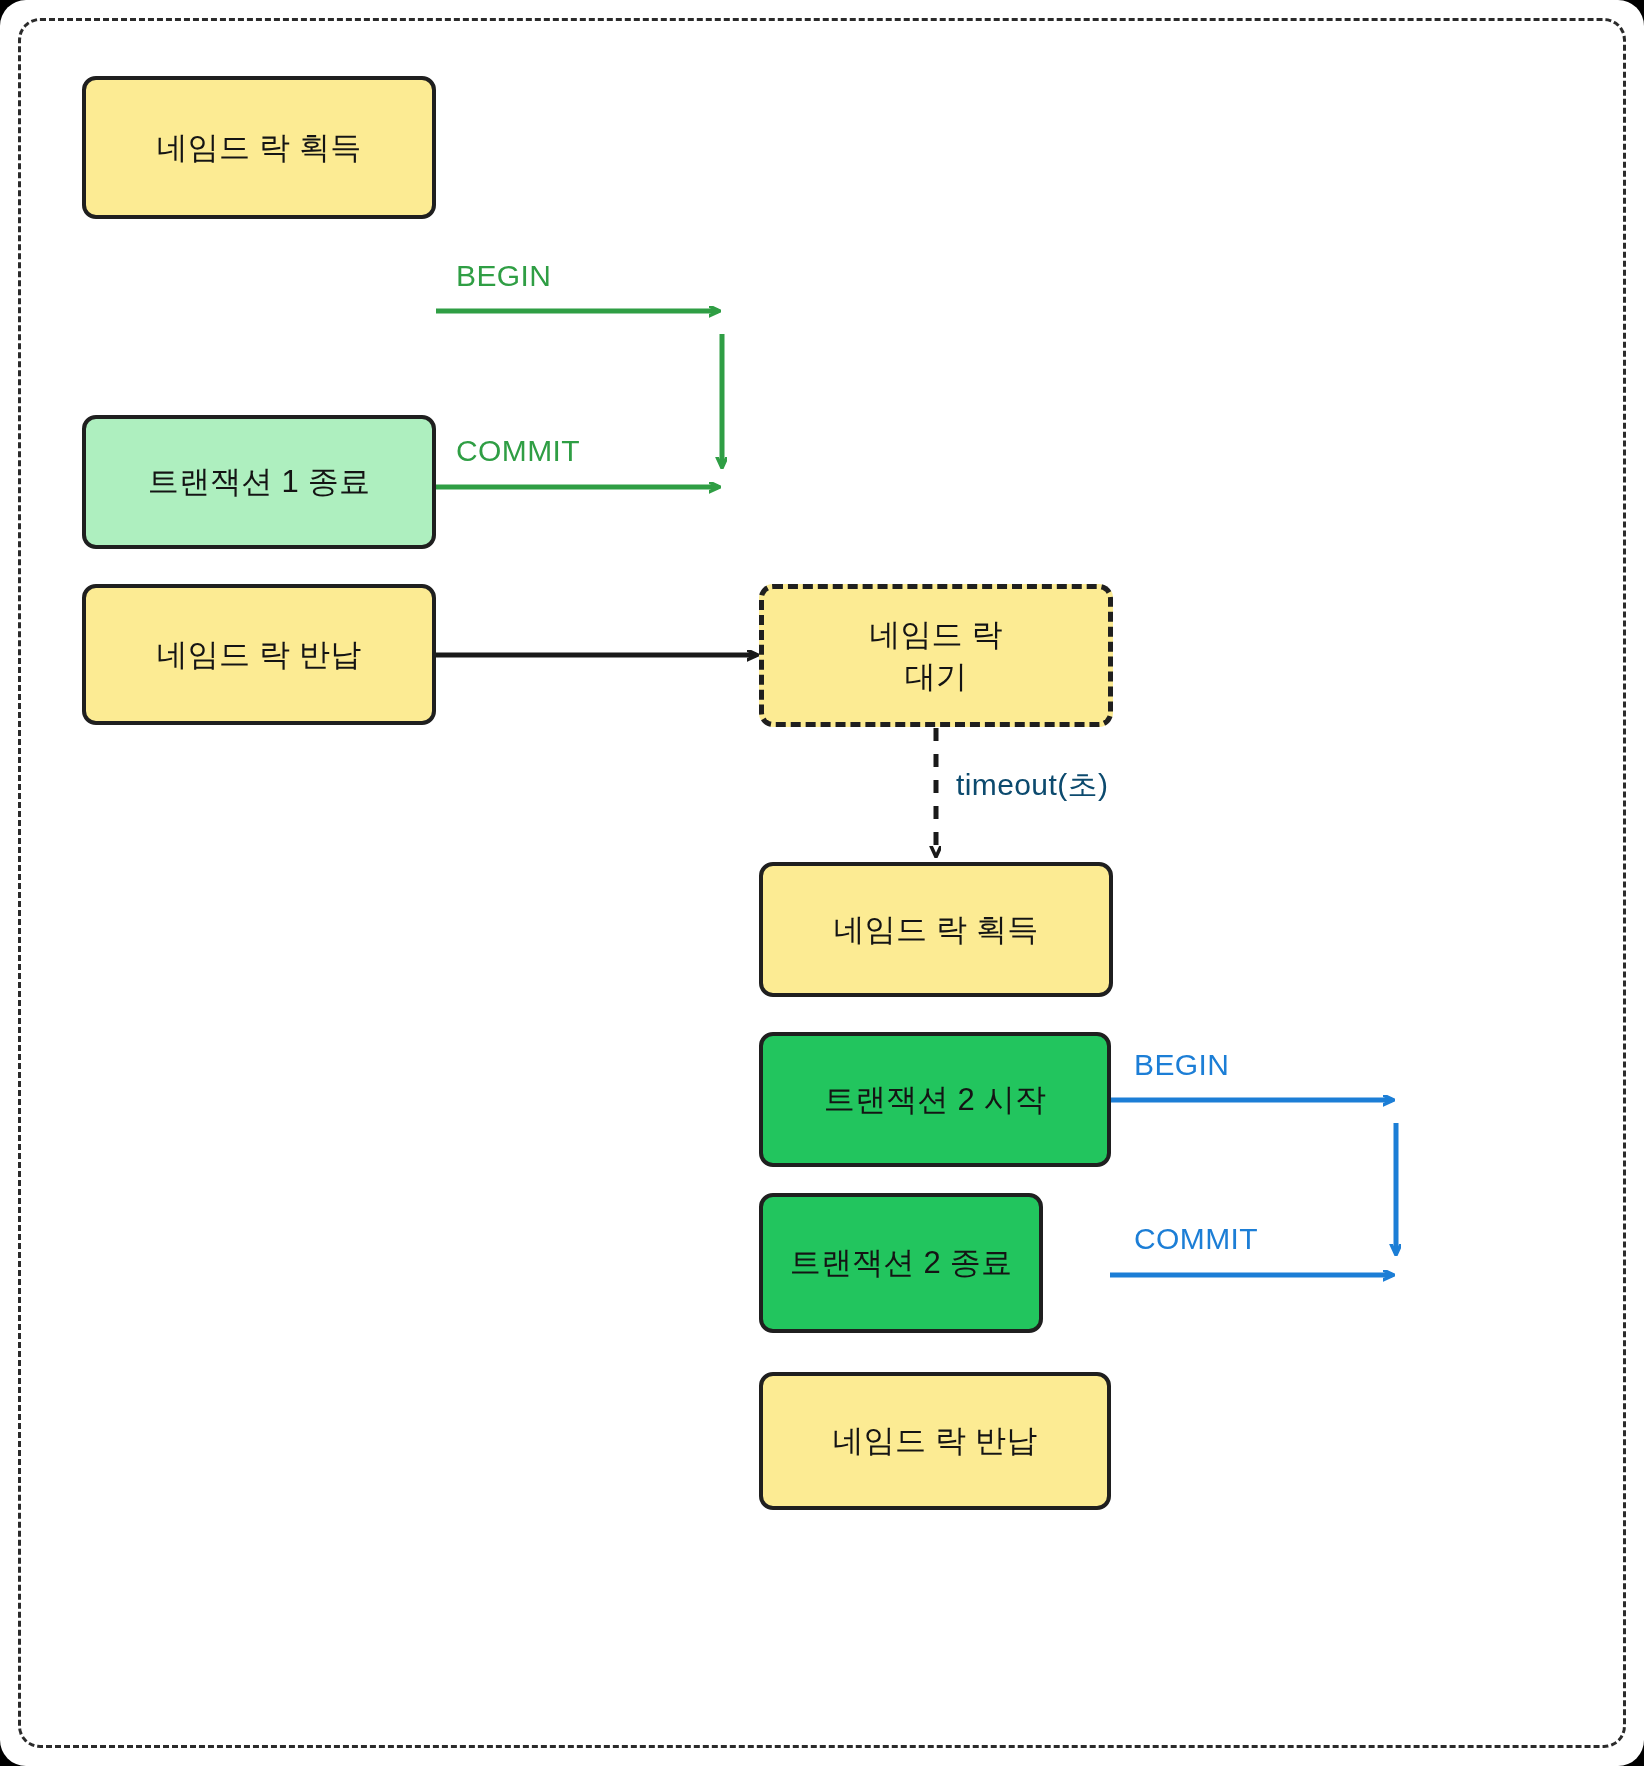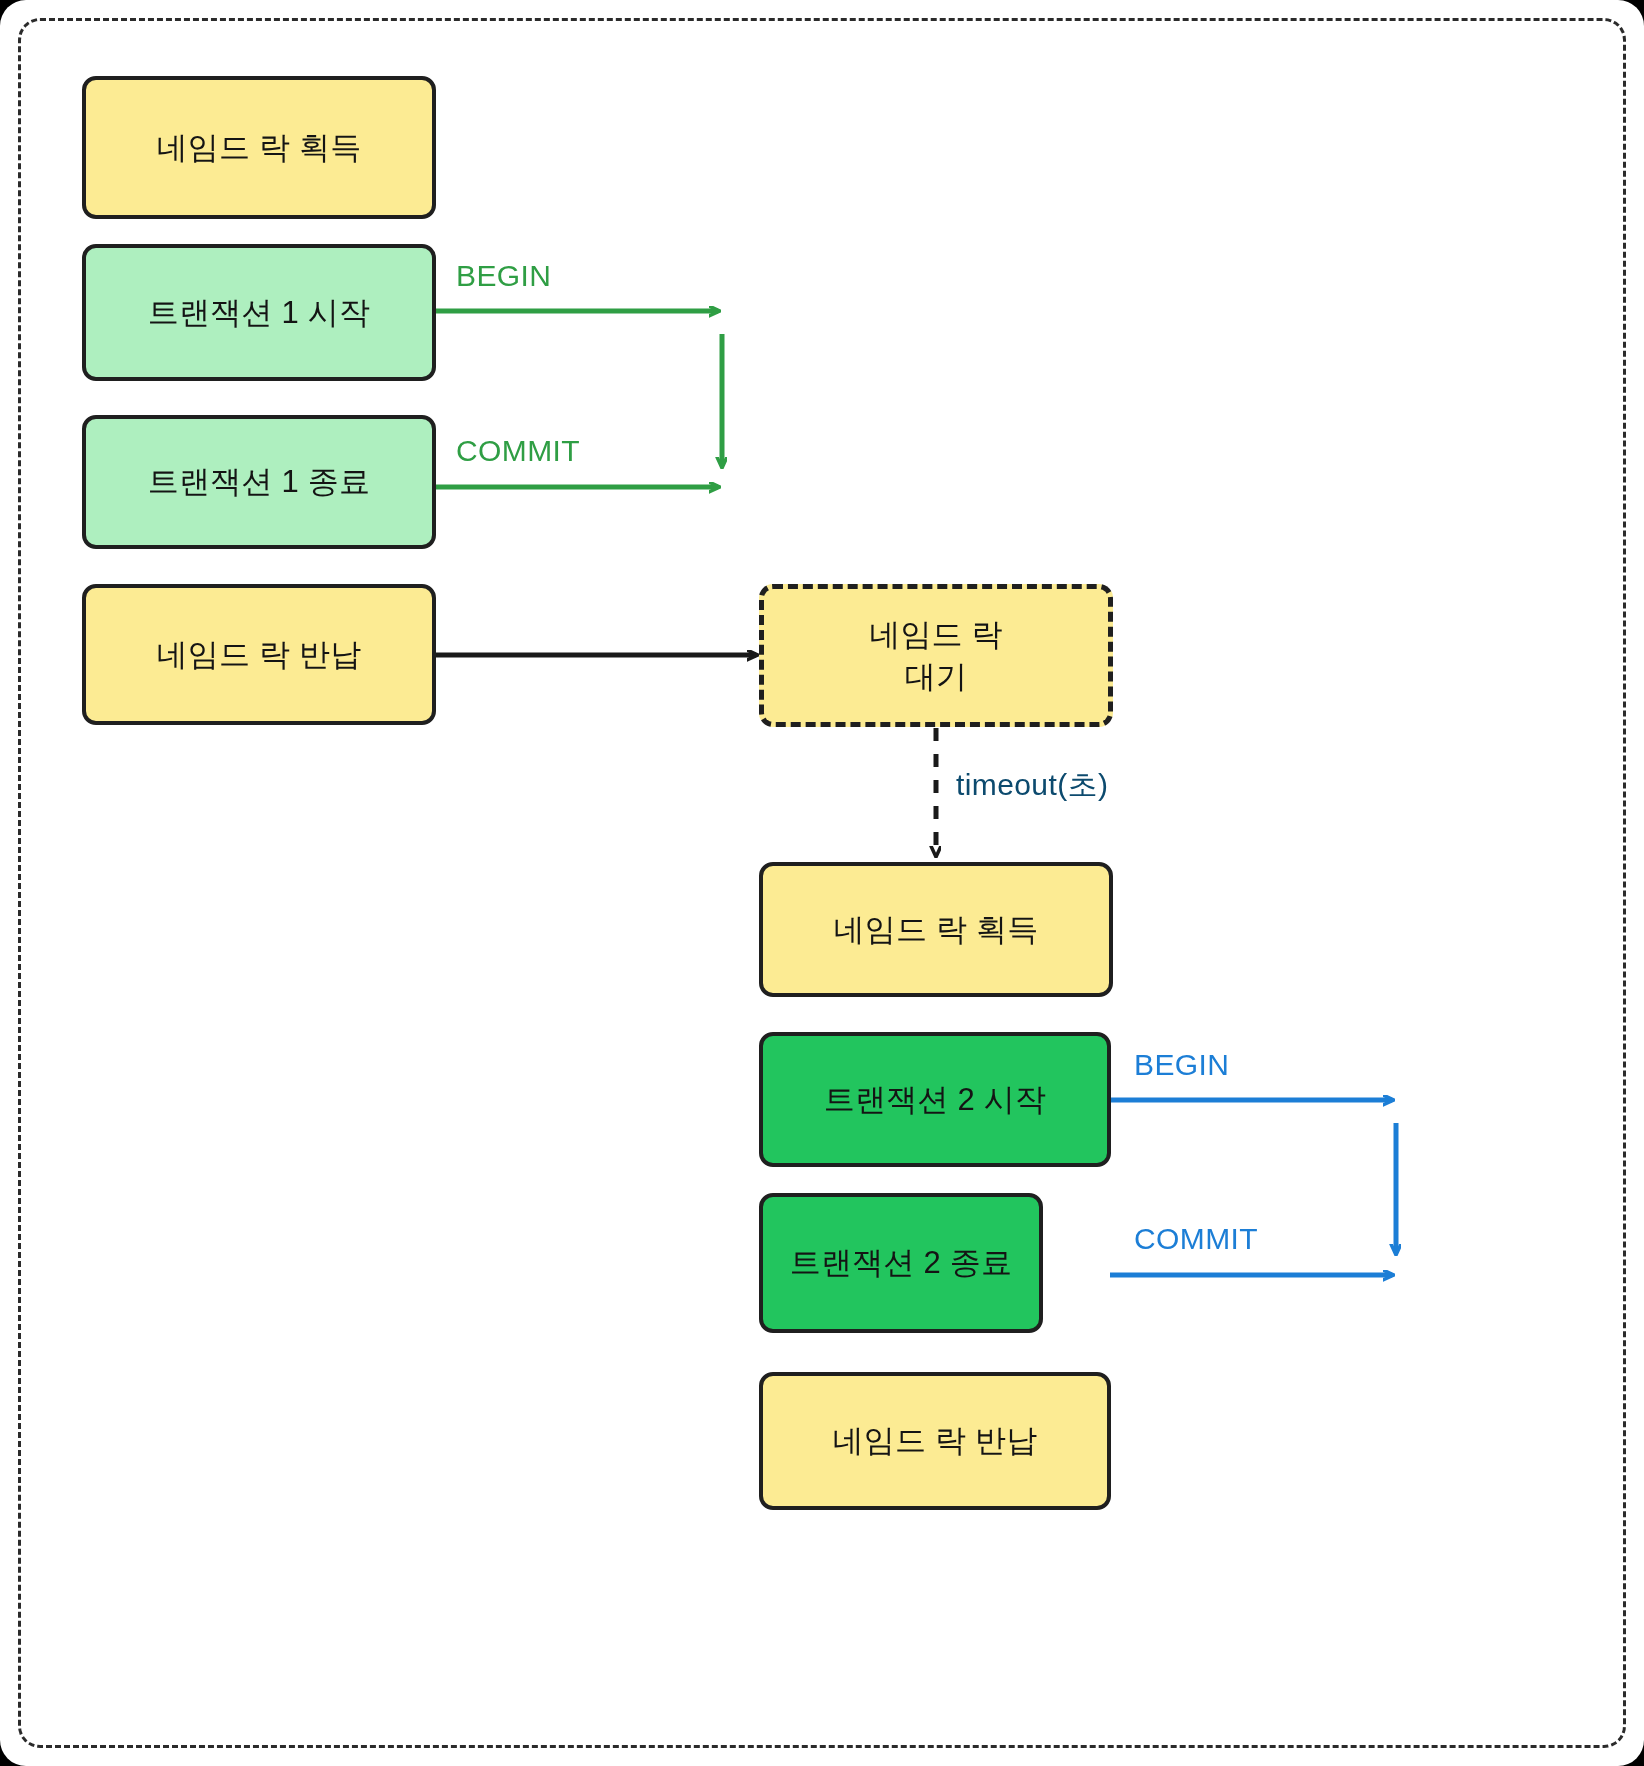--- a/index.html
+++ b/index.html
@@ -114,23 +114,20 @@
 
     <g>
       <path d="M1110,1275 L1392,1275" stroke="#1c7ed6" stroke-width="5" fill="none" marker-end="url(#ah-blue)"></path>
     </g>
   </svg>
 
   <div class="node yellow" style="left:82px; top:76px; width:354px; height:143px;">
     <span>네임드 락 획득</span>
   </div>
 
-  <div class="node green" style="left:82px; top:244px; width:354px; height:137px;">
-    <span>트랜잭션 1 시작</span>
-  </div>
 
   <div class="node green" style="left:82px; top:415px; width:354px; height:134px;">
     <span>트랜잭션 1 종료</span>
   </div>
 
   <div class="node yellow" style="left:82px; top:584px; width:354px; height:141px;">
     <span>네임드 락 반납</span>
   </div>
 
   <div class="node yellow dashed" style="left:759px; top:584px; width:354px; height:143px;">

